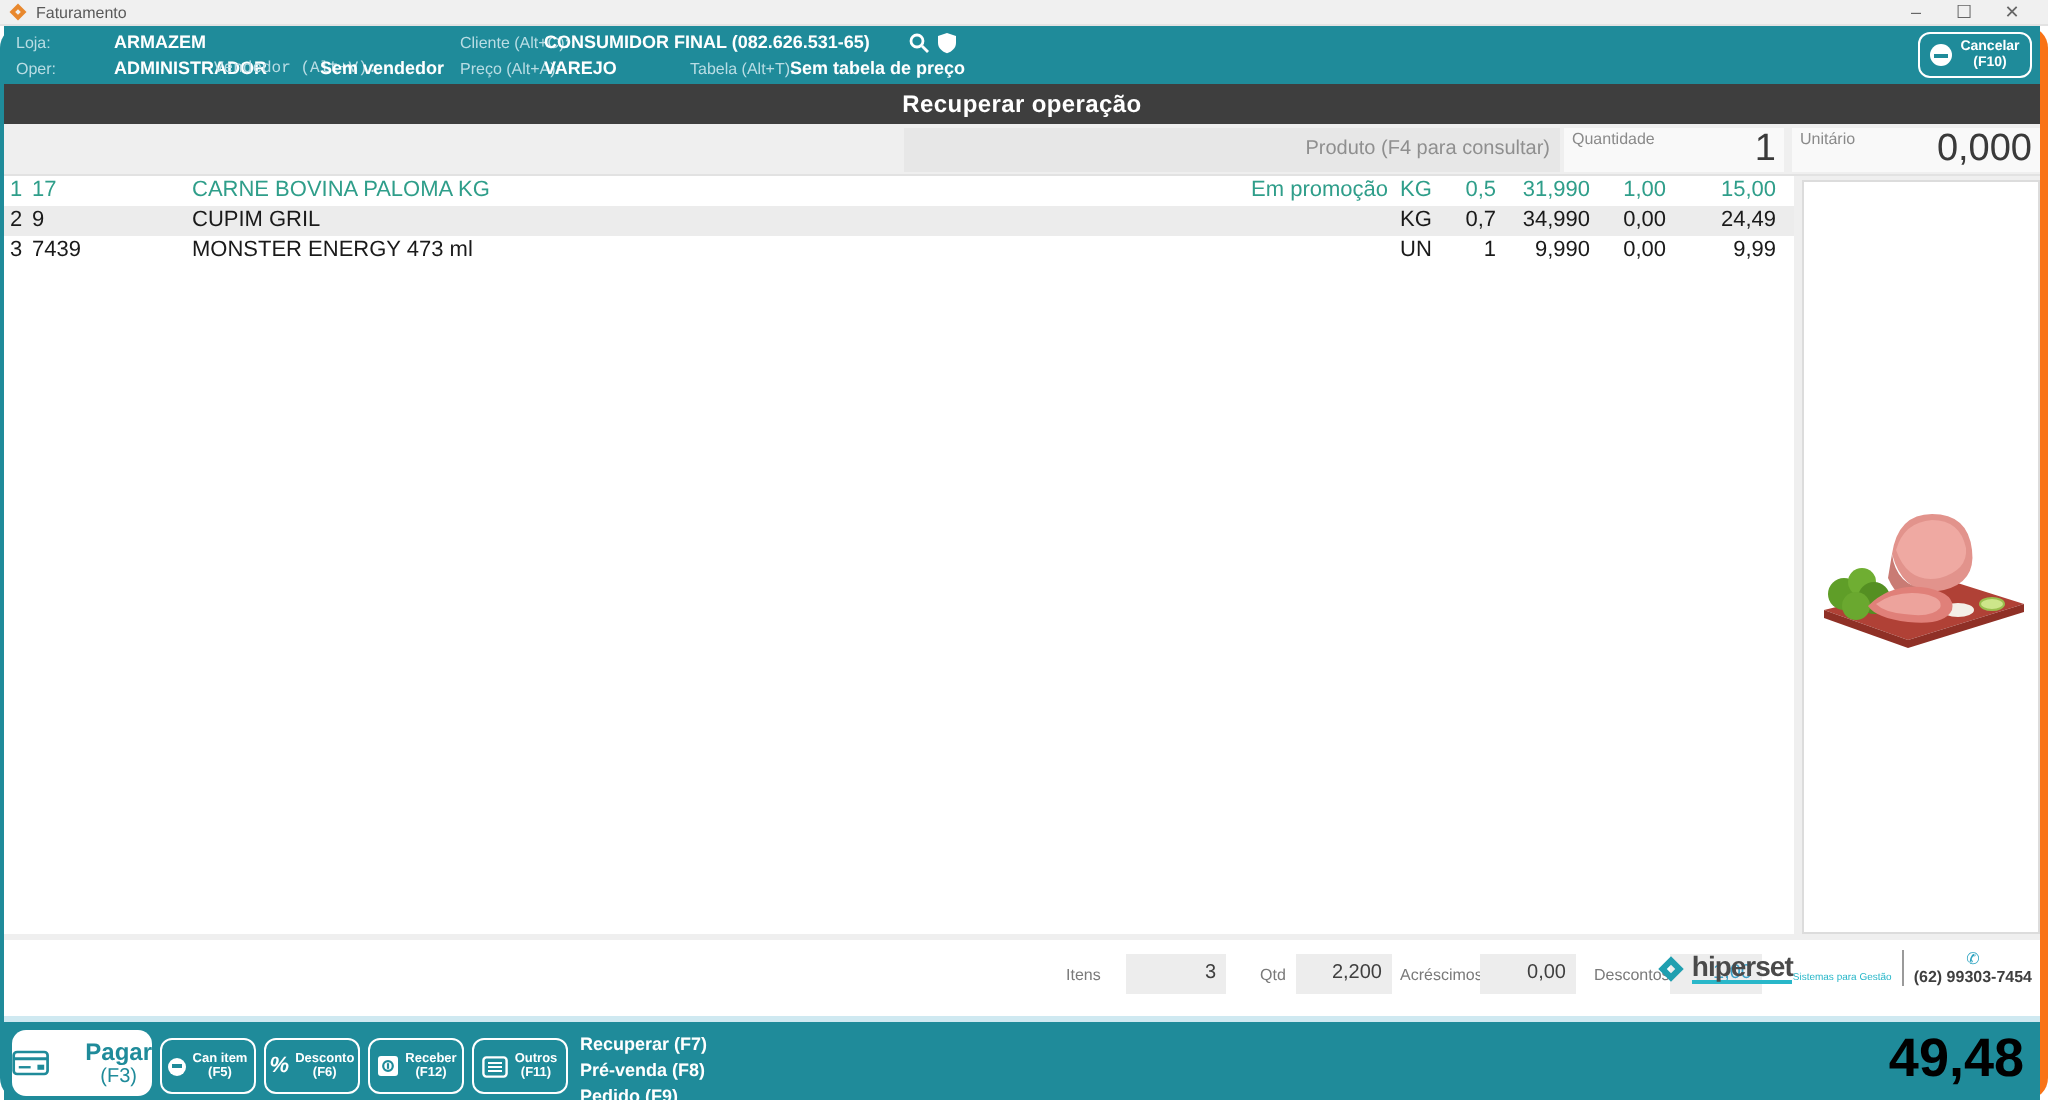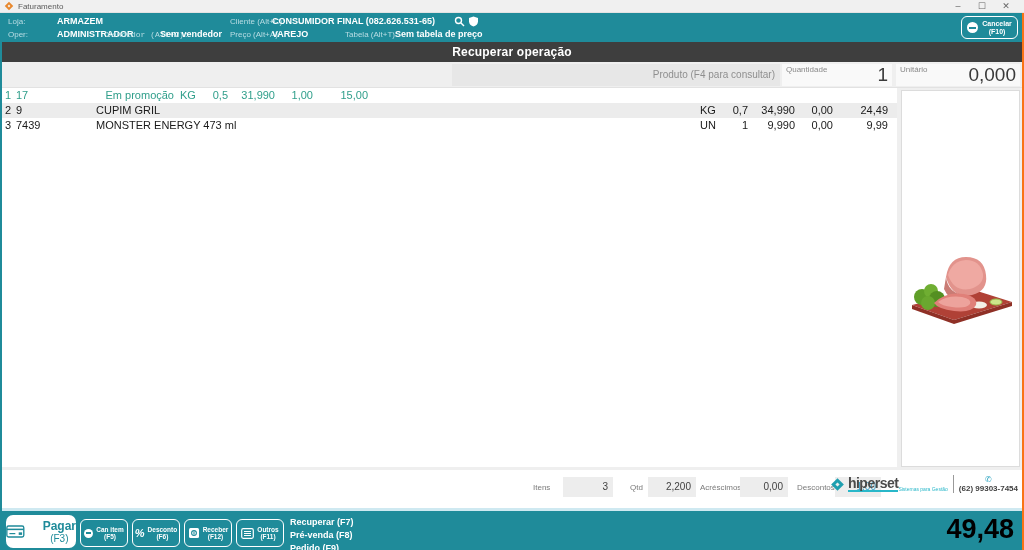--- a/index.html
+++ b/index.html
@@ -8,21 +8,21 @@
   .app { position:relative; width:1024px; height:550px; background:#fff; overflow:hidden; }
 
   
   .titlebar { height:13px; background:#f0f0f0; display:flex; align-items:center; padding:0 6px; border-bottom:1px solid #e3e3e3; }
   .title-diamond { width:6px; height:6px; border:2px solid #e8882e; transform:rotate(45deg); margin-right:6px; flex:0 0 auto; }
   .title-text { font-size:8px; color:#5a5a5a; flex:1; }
   .win-controls { display:flex; gap:0; }
   .win-btn { width:24px; text-align:center; font-size:9px; color:#666; line-height:12px; cursor:default; }
 
   
-  .bodywrap { position:relative; width:1024px; height:537px; border-left:2px solid #1f8b9a; border-right:2px solid #f97316; }
+  .bodywrap { position:relative; width:1024px; height:537px; border-left:2px solid #1f8b9a; border-right:4px solid #f97316;border-radius:11px; }
 
   
   .teal-header { position:relative; height:29px; background:#1f8b9a; }
   .hl { position:absolute; font-size:8px; color:#b9dde4; white-space:nowrap; }
   .hv { position:absolute; font-size:9px; font-weight:bold; color:#ffffff; white-space:nowrap; }
   .hicon { position:absolute; width:11px; height:11px; }
   .cancel-btn { position:absolute; right:4px; top:3px; width:57px; height:23px; border:1px solid #ffffff; border-radius:6px; display:flex; align-items:center; justify-content:center; gap:4px; cursor:pointer; background:transparent; }
   .circle-minus { width:11px; height:11px; background:#fff; border-radius:50%; position:relative; flex:0 0 auto; }
   .circle-minus::after { content:""; position:absolute; left:2px; right:2px; top:4.5px; height:2px; background:#1f8b9a; }
   .cancel-txt { font-size:7px; color:#fff; font-weight:bold; line-height:8px; text-align:center; }
@@ -153,20 +153,21 @@
         <span class="nb-value">0,000</span>
       </div>
     </div>
 
     <div class="main">
       <div class="table">
 
         <div class="trow promo">
           <span class="c-num">1</span>
           <span class="c-code">17</span>
+          <span class="c-desc">CARNE BOVINA PALOMA KG</span>
           <span class="c-badge">Em promoção</span>
           <span class="c-unit">KG</span>
           <span class="c-qty">0,5</span>
           <span class="c-price">31,990</span>
           <span class="c-disc">1,00</span>
           <span class="c-total">15,00</span>
         </div>
 
         <div class="trow alt">
           <span class="c-num">2</span>

